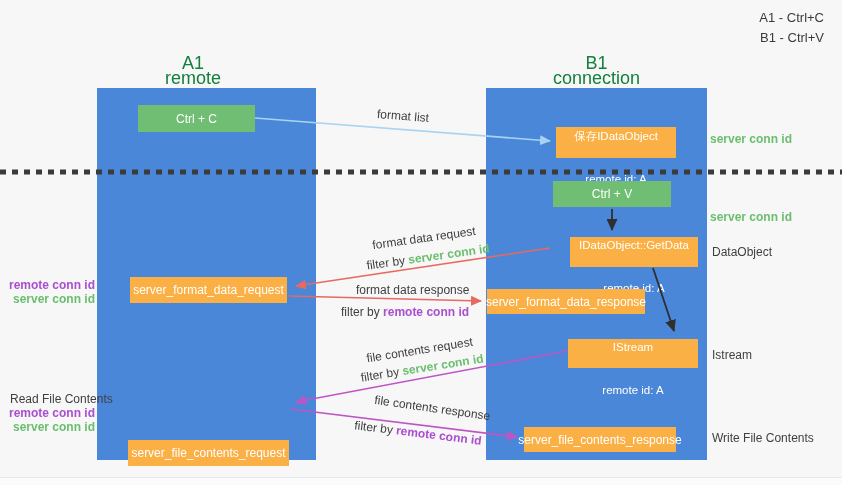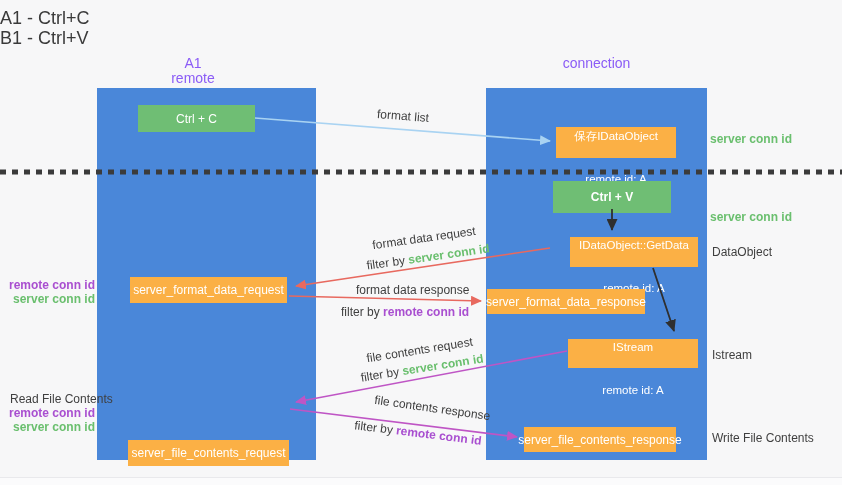--- a/index.html
+++ b/index.html
@@ -1,20 +1,20 @@
 <!DOCTYPE html>
 <html><head>
 <meta charset="utf-8">
 <style>
   html,body{margin:0;padding:0;background:#f7f7f8;}
   .canvas{position:relative;width:842px;height:485px;background:#f7f7f8;overflow:hidden;
           font-family:"Liberation Sans", sans-serif;color:#3f3f3f;}
-  .title{position:absolute;left:0;top:8px;width:824px;text-align:left;
-         font-size:18px;line-height:20px;color:#3a3a3a;}
-  .ll-header{position:absolute;text-align:center;font-size:14px;line-height:15px;color:#8b5cf6;}
+  .title{position:absolute;left:0;top:8px;width:824px;text-align:right;
+         font-size:13px;line-height:20px;color:#3a3a3a;}
+  .ll-header{position:absolute;text-align:center;font-size:18px;line-height:15px;color:#15803d;}
   .ll-rect{position:absolute;background:#4a87d9;z-index:1;}
   .box{position:absolute;z-index:2;display:flex;flex-direction:column;align-items:center;
        justify-content:center;text-align:center;color:#ffffff;font-size:12px;line-height:14px;}
   .green{background:#6fbe74;}
   .orange{background:#fbb045;}
   .box .sub{font-size:11.5px;margin-top:29px;}
   svg.overlay{position:absolute;left:0;top:0;z-index:3;pointer-events:none;}
   .lbl{position:absolute;z-index:4;font-size:12px;white-space:nowrap;color:#3f3f3f;}
   .g{color:#6abf6e;font-weight:bold;}
   .p{color:#a94fd0;font-weight:bold;}
@@ -32,36 +32,37 @@
   <div class="title">
     <div>A1 - Ctrl+C</div>
     <div>B1 - Ctrl+V</div>
   </div>
 
   <div class="ll-header" style="left:97px;top:56px;width:192px;">
     <div>A1</div>
     <div>remote</div>
   </div>
   <div class="ll-header" style="left:486px;top:56px;width:221px;">
+    <div>B1</div>
     <div>connection</div>
   </div>
 
   <div class="ll-rect" style="left:97px;top:88px;width:219px;height:372px;"></div>
   <div class="ll-rect" style="left:486px;top:88px;width:221px;height:372px;"></div>
 
   <div class="box green" style="left:138px;top:105px;width:117px;height:27px;">
     <div>Ctrl + C</div>
   </div>
 
   <div class="box orange" style="left:556px;top:127px;width:120px;height:31px;">
     <div class="sub">保存IDataObject</div>
     <div class="sub">remote id: A</div>
   </div>
 
-  <div class="box green" style="left:553px;top:181px;width:118px;height:32px;font-weight:bold;">
+  <div class="box green" style="left:553px;top:181px;width:118px;height:26px;">
     <div>Ctrl + V</div>
   </div>
 
   <div class="box orange" style="left:570px;top:237px;width:128px;height:30px;">
     <div class="sub">IDataObject::GetData</div>
     <div class="sub">remote id: A</div>
   </div>
 
   <div class="box orange" style="left:130px;top:277px;width:157px;height:26px;">
     <div>server_format_data_request</div>

